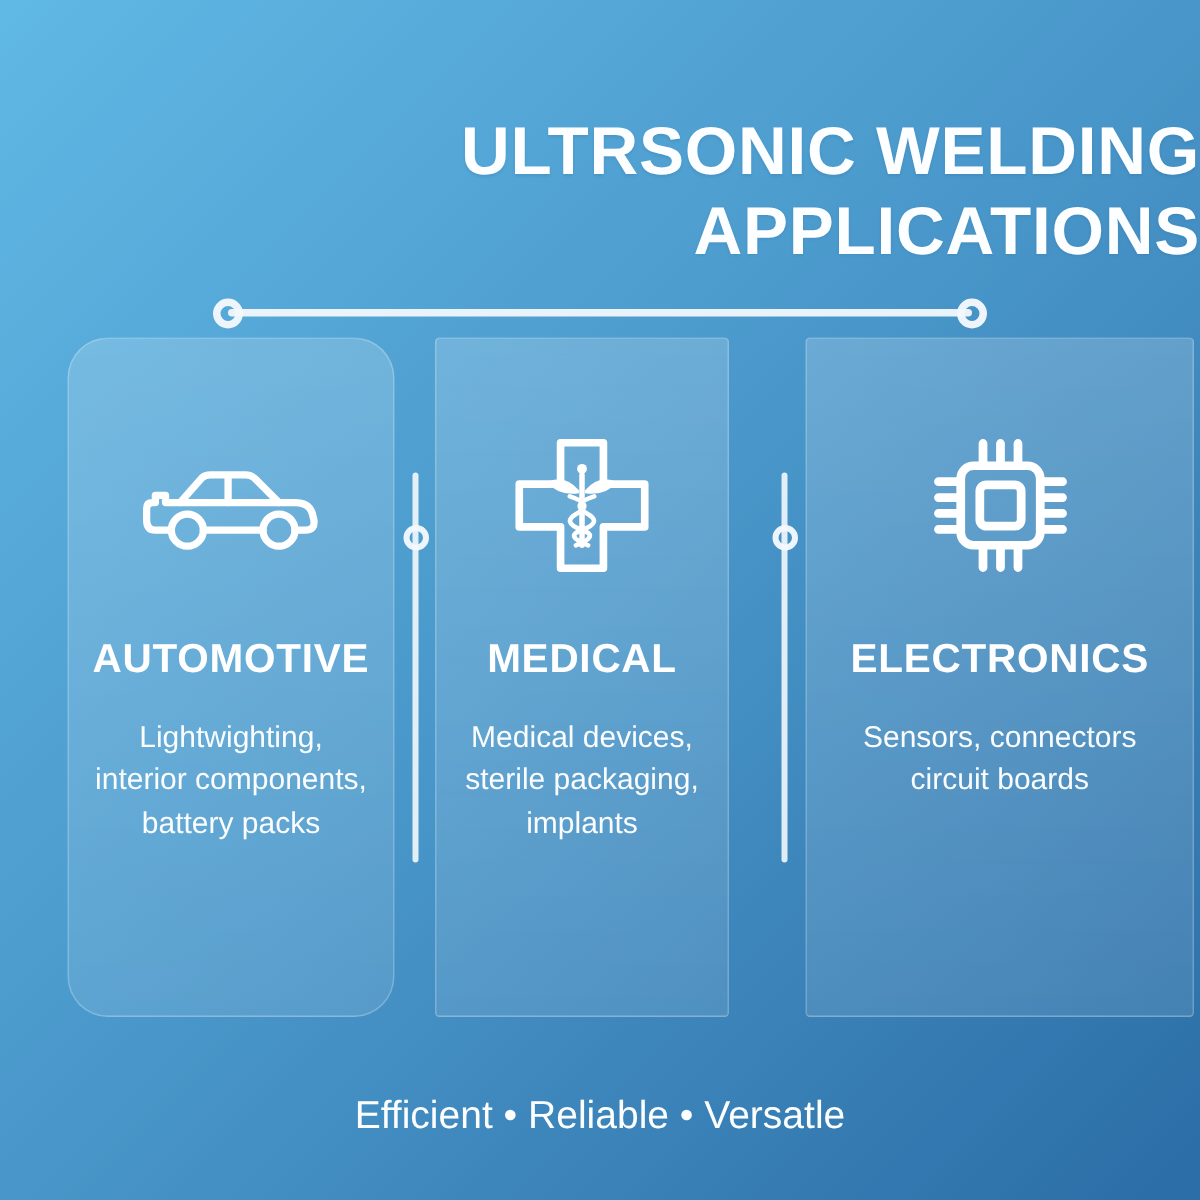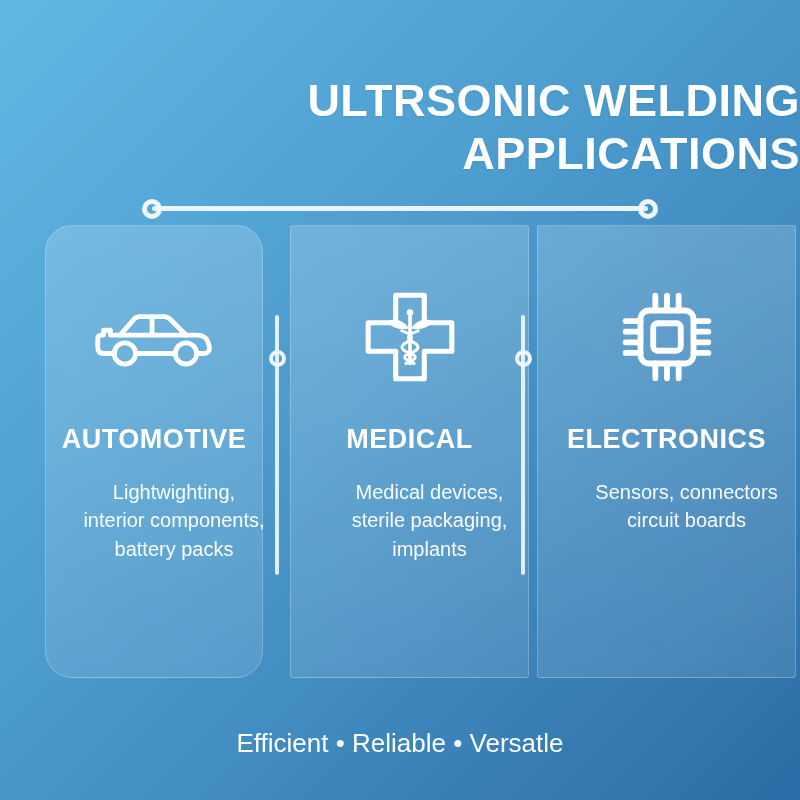--- a/index.html
+++ b/index.html
@@ -29,36 +29,36 @@
   .node-left{left:142px;}
   .node-right{left:638px;}
   .card{
     position:absolute;top:225px;width:218px;height:453px;
     background:linear-gradient(180deg,rgba(255,255,255,0.18),rgba(255,255,255,0.10));
     border:1px solid rgba(255,255,255,0.22);
     border-radius:3px;
     box-sizing:border-box;
   }
   .card-1{left:45px;border-radius:27px;}
-  .card-2{left:290px;width:239px;}
+  .card-2{left:290px;width:196px;}
   .card-3{left:537px;width:259px;}
   .icon-wrap{
     position:absolute;top:50px;left:0;width:100%;height:122px;
     display:flex;align-items:center;justify-content:center;
   }
   .icon-wrap svg{display:block;}
   .card-label{
     position:absolute;top:198px;left:0;width:100%;margin:0;
     text-align:center;font-size:27px;font-weight:bold;
     letter-spacing:0.5px;color:#ffffff;
   }
   .card-desc{
     position:absolute;top:252px;left:0;width:100%;margin:0;
     text-align:center;font-size:20px;line-height:1.42;
-    color:rgba(255,255,255,0.97);white-space:pre-line;padding-left:20px;
+    color:rgba(255,255,255,0.97);white-space:pre-line;
   }
   .divider{
     position:absolute;top:315px;width:4px;height:260px;
     background:rgba(243,248,252,0.9);border-radius:2px;
   }
   .divider-1{left:275px;}
   .divider-2{left:521px;}
   .divider-node{
     position:absolute;width:9px;height:9px;border-radius:50%;
     border:4px solid rgba(243,248,252,0.97);background:transparent;top:350px;

